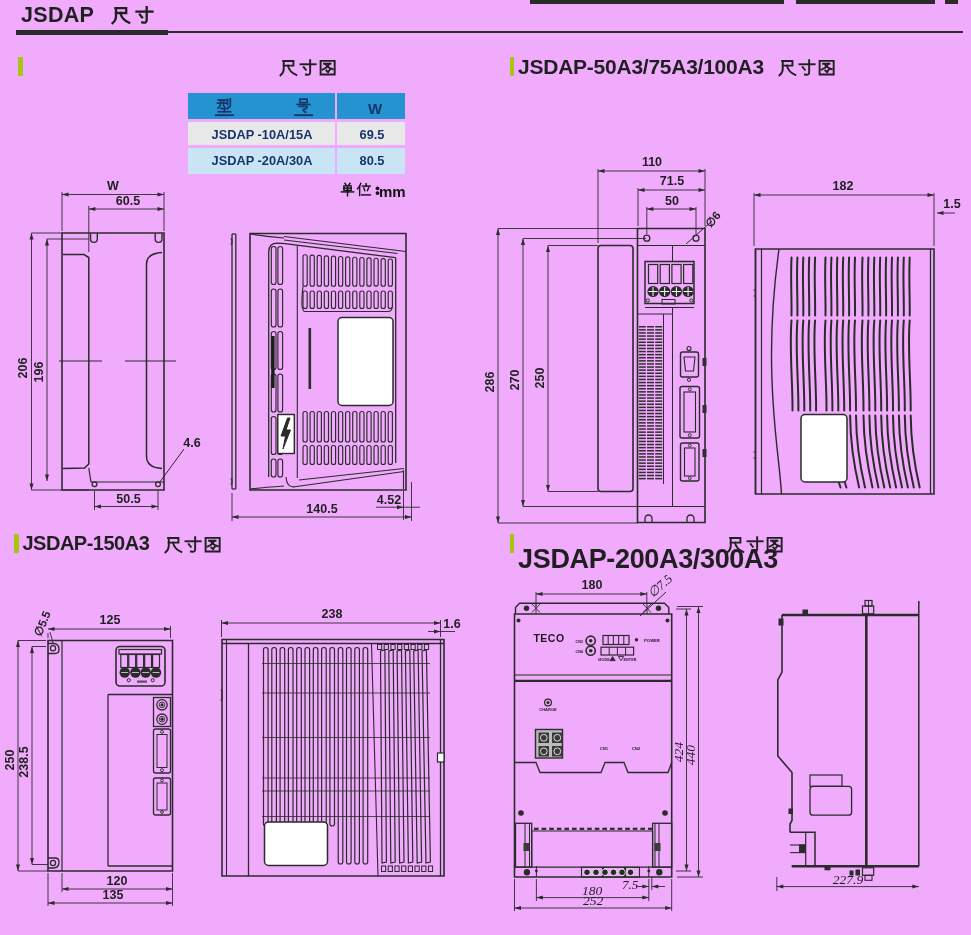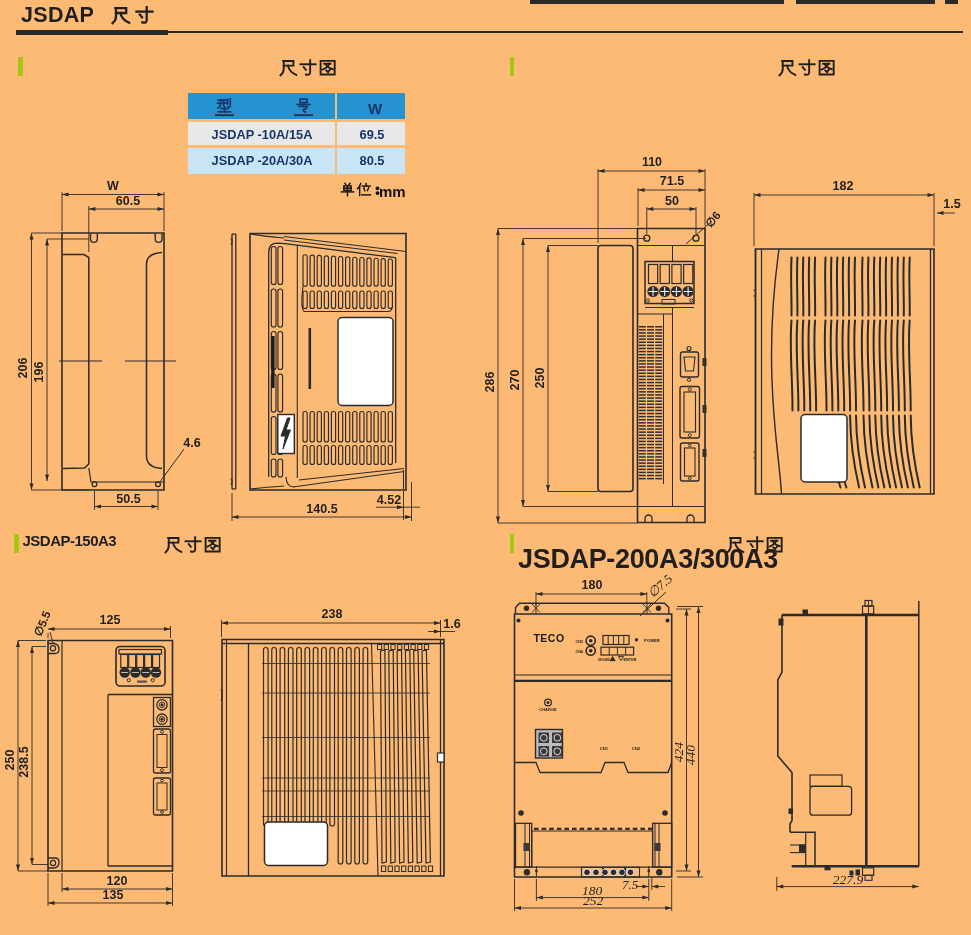--- a/index.html
+++ b/index.html
@@ -1,15 +1,15 @@
 <!DOCTYPE html>
 <html><head><meta charset="utf-8">
 <style>
 html,body{margin:0;padding:0;background:#ffffff;}
-#page{position:relative;width:971px;height:935px;background:#fdba74;overflow:hidden;
+#page{position:relative;width:971px;height:935px;background:#f0abfc;overflow:hidden;
 font-family:"Liberation Sans",sans-serif;}
 .lat{position:absolute;font-weight:bold;color:#1f1f1f;white-space:nowrap;}
 </style></head><body>
 <div id="page">
     <div style="position:absolute;left:530px;top:0;width:254px;height:4px;background:#2a2a2a"></div>
     <div style="position:absolute;left:796px;top:0;width:139px;height:4px;background:#2a2a2a"></div>
     <div style="position:absolute;left:945px;top:0;width:13px;height:4px;background:#2a2a2a"></div>
     <div class="lat" style="left:21px;top:2.5px;font-size:21.5px;letter-spacing:0.3px;">JSDAP</div>
     <div style="position:absolute;left:16px;top:29.5px;width:152px;height:5px;background:#2b2b2b"></div>
     <div style="position:absolute;left:168px;top:30.5px;width:795px;height:2px;background:#2b2b2b"></div>
@@ -28,20 +28,21 @@
       <g transform="translate(39.14 1) scale(0.1900)">
         <path d="M13 15 H87 V87 H13 Z" fill="none" stroke="#1f1f1f" stroke-width="10" stroke-linecap="square"></path>
         <path d="M31 30 H65" fill="none" stroke="#1f1f1f" stroke-width="10" stroke-linecap="square"></path>
         <path d="M59 30 C52 45 38 56 23 61" fill="none" stroke="#1f1f1f" stroke-width="10" stroke-linecap="square"></path>
         <path d="M40 33 C50 47 65 56 77 59" fill="none" stroke="#1f1f1f" stroke-width="10" stroke-linecap="square"></path>
         <path d="M43 66 L52 75" fill="none" stroke="#1f1f1f" stroke-width="10" stroke-linecap="square"></path>
         <path d="M62 61 L54 71" fill="none" stroke="#1f1f1f" stroke-width="10" stroke-linecap="square"></path>
       </g>
     </svg>
     <div style="position:absolute;left:509.8px;top:56.8px;width:4.6px;height:19.3px;background:#a9c413"></div>
+    <div class="lat" style="left:518.1px;top:55.099999999999994px;font-size:21px;letter-spacing:-0.25px;">JSDAP-50A3/75A3/100A3</div>
     <svg width="63" height="23" viewBox="0 0 63 23" style="position:absolute;left:777.7px;top:57px">
       <g transform="translate(0.0 1) scale(0.1900)">
         <path d="M22 16 H76 V40 H25" fill="none" stroke="#1f1f1f" stroke-width="10" stroke-linecap="square"></path>
         <path d="M25 16 V58 C25 73 19 82 8 91" fill="none" stroke="#1f1f1f" stroke-width="10" stroke-linecap="square"></path>
         <path d="M47 40 C52 62 67 79 91 89" fill="none" stroke="#1f1f1f" stroke-width="10" stroke-linecap="square"></path>
       </g>
       <g transform="translate(19.57 1) scale(0.1900)">
         <path d="M10 33 H90" fill="none" stroke="#1f1f1f" stroke-width="10" stroke-linecap="square"></path>
         <path d="M61 11 V75 C61 87 53 91 39 87" fill="none" stroke="#1f1f1f" stroke-width="10" stroke-linecap="square"></path>
         <path d="M27 48 L38 62" fill="none" stroke="#1f1f1f" stroke-width="10" stroke-linecap="square"></path>
@@ -71,21 +72,21 @@
       <g transform="translate(39.14 1) scale(0.1900)">
         <path d="M13 15 H87 V87 H13 Z" fill="none" stroke="#1f1f1f" stroke-width="10" stroke-linecap="square"></path>
         <path d="M31 30 H65" fill="none" stroke="#1f1f1f" stroke-width="10" stroke-linecap="square"></path>
         <path d="M59 30 C52 45 38 56 23 61" fill="none" stroke="#1f1f1f" stroke-width="10" stroke-linecap="square"></path>
         <path d="M40 33 C50 47 65 56 77 59" fill="none" stroke="#1f1f1f" stroke-width="10" stroke-linecap="square"></path>
         <path d="M43 66 L52 75" fill="none" stroke="#1f1f1f" stroke-width="10" stroke-linecap="square"></path>
         <path d="M62 61 L54 71" fill="none" stroke="#1f1f1f" stroke-width="10" stroke-linecap="square"></path>
       </g>
     </svg>
     <div style="position:absolute;left:14.2px;top:533.8px;width:4.6px;height:19.3px;background:#a9c413"></div>
-    <div class="lat" style="left:22.5px;top:532.0999999999999px;font-size:15px;letter-spacing:-0.5px;">JSDAP-150A3</div>
+    <div class="lat" style="left:22.5px;top:532.0999999999999px;font-size:20px;letter-spacing:-0.5px;">JSDAP-150A3</div>
     <svg width="63" height="23" viewBox="0 0 63 23" style="position:absolute;left:163.5px;top:534px">
       <g transform="translate(0.0 1) scale(0.1900)">
         <path d="M22 16 H76 V40 H25" fill="none" stroke="#1f1f1f" stroke-width="10" stroke-linecap="square"></path>
         <path d="M25 16 V58 C25 73 19 82 8 91" fill="none" stroke="#1f1f1f" stroke-width="10" stroke-linecap="square"></path>
         <path d="M47 40 C52 62 67 79 91 89" fill="none" stroke="#1f1f1f" stroke-width="10" stroke-linecap="square"></path>
       </g>
       <g transform="translate(19.57 1) scale(0.1900)">
         <path d="M10 33 H90" fill="none" stroke="#1f1f1f" stroke-width="10" stroke-linecap="square"></path>
         <path d="M61 11 V75 C61 87 53 91 39 87" fill="none" stroke="#1f1f1f" stroke-width="10" stroke-linecap="square"></path>
         <path d="M27 48 L38 62" fill="none" stroke="#1f1f1f" stroke-width="10" stroke-linecap="square"></path>

